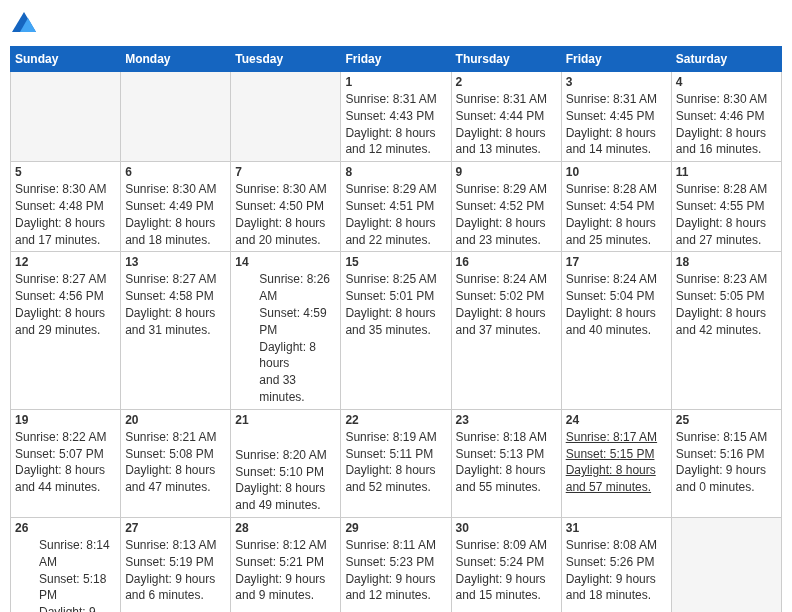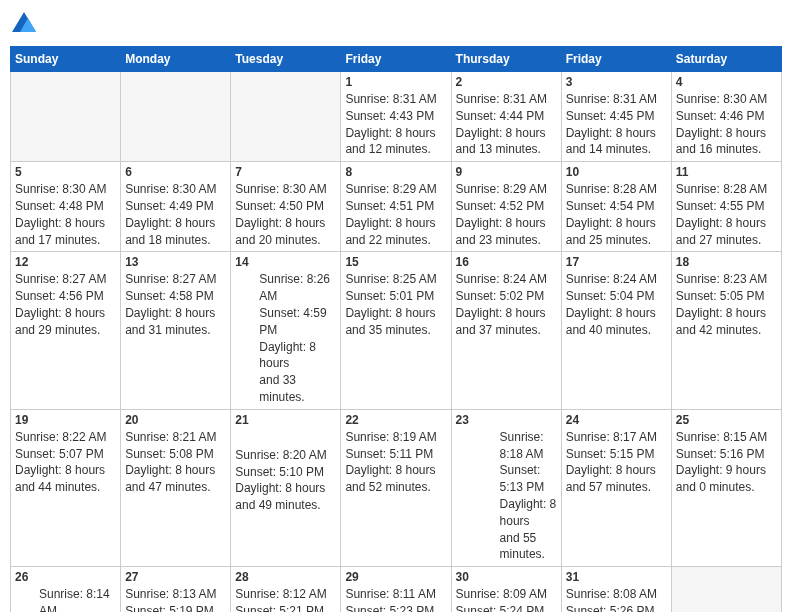--- a/index.html
+++ b/index.html
@@ -290,28 +290,28 @@
           </td>
           <td>
             <span class="day-num">22</span>
             <div class="day-info" style="white-space: pre-line;">Sunrise: 8:19 AM
 Sunset: 5:11 PM
 Daylight: 8 hours
 and 52 minutes.</div>
           </td>
           <td>
             <span class="day-num">23</span>
-            <div class="day-info" style="white-space: pre-line; margin-left: 44px;">Sunrise: 8:18 AM
+            <div class="day-info" style="white-space: pre-line;">Sunrise: 8:18 AM
 Sunset: 5:13 PM
 Daylight: 8 hours
 and 55 minutes.</div>
           </td>
           <td>
             <span class="day-num">24</span>
-            <div class="day-info" style="white-space: pre-line;">Sunrise: 8:17 AM
+            <div class="day-info" style="white-space: pre-line; text-decoration: underline;">Sunrise: 8:17 AM
 Sunset: 5:15 PM
 Daylight: 8 hours
 and 57 minutes.</div>
           </td>
           <td>
             <span class="day-num">25</span>
             <div class="day-info" style="white-space: pre-line;">Sunrise: 8:15 AM
 Sunset: 5:16 PM
 Daylight: 9 hours
 and 0 minutes.</div>

